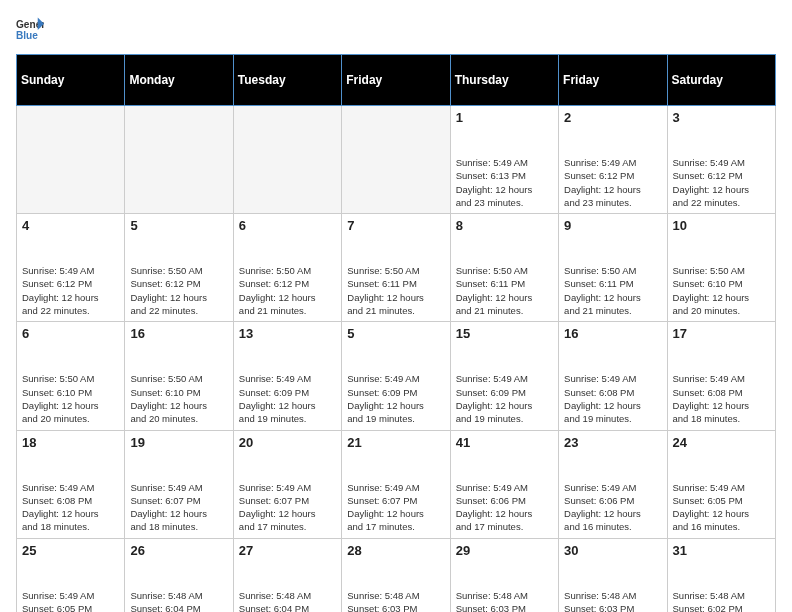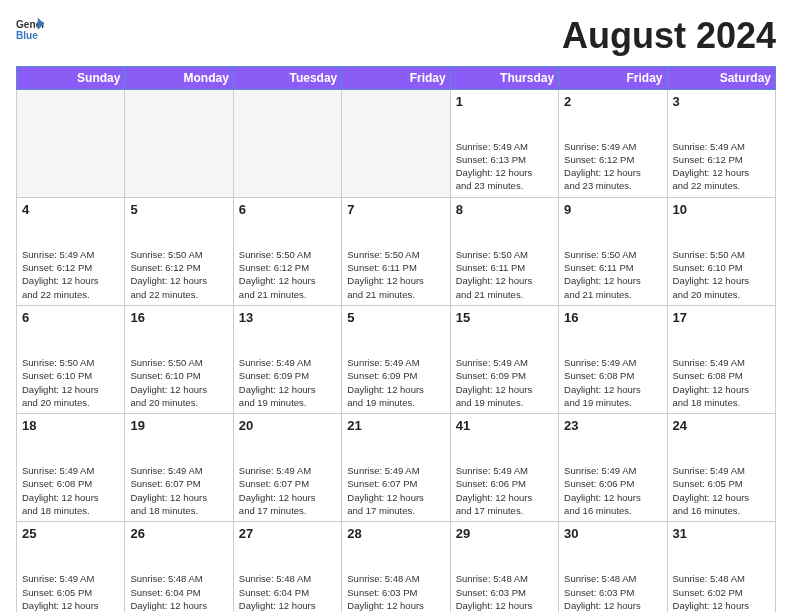--- a/index.html
+++ b/index.html
@@ -38,26 +38,26 @@
       font-size: 15px;
       color: #333;
       margin-top: 2px;
     }
     table {
       width: 100%;
       border-collapse: collapse;
       table-layout: fixed;
     }
     th {
-      background: #8b5cf6;
+      background: #000000;
       color: #fff;
       font-size: 12px;
       font-weight: bold;
-      padding: 4px 4px;
-      text-align: right;
+      padding: 18px 4px;
+      text-align: left;
       border: 1px solid #5090cc;
     }
     td {
       border: 1px solid #ccc;
       vertical-align: top;
       padding: 4px 5px;
       font-size: 10px;
       color: #333;
       height: 88px;
       background: #fff;
@@ -84,21 +84,20 @@
 
 <div class="header">
   <div class="logo">
     <svg class="logo-icon" viewBox="0 0 36 36">
       <text x="0" y="16" font-size="13" font-weight="bold" fill="#333">General</text>
       <text x="0" y="30" font-size="13" font-weight="bold" fill="#3a7abf">Blue</text>
       <polygon points="28,2 36,10 28,18" fill="#3a7abf"></polygon>
     </svg>
   </div>
   <div class="title-block">
-    <div class="calendar-title">August 2024</div>
   </div>
 </div>
 
 <table>
   <thead>
     <tr>
       <th><span>Sunday</span></th>
       <th><span>Monday</span></th>
       <th><span>Tuesday</span></th>
       <th><span>Friday</span></th>

